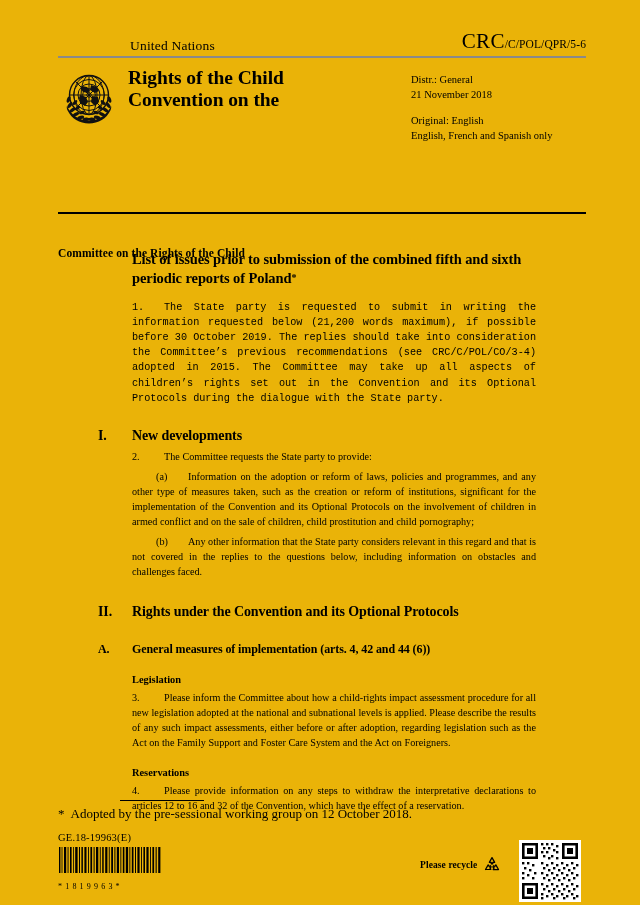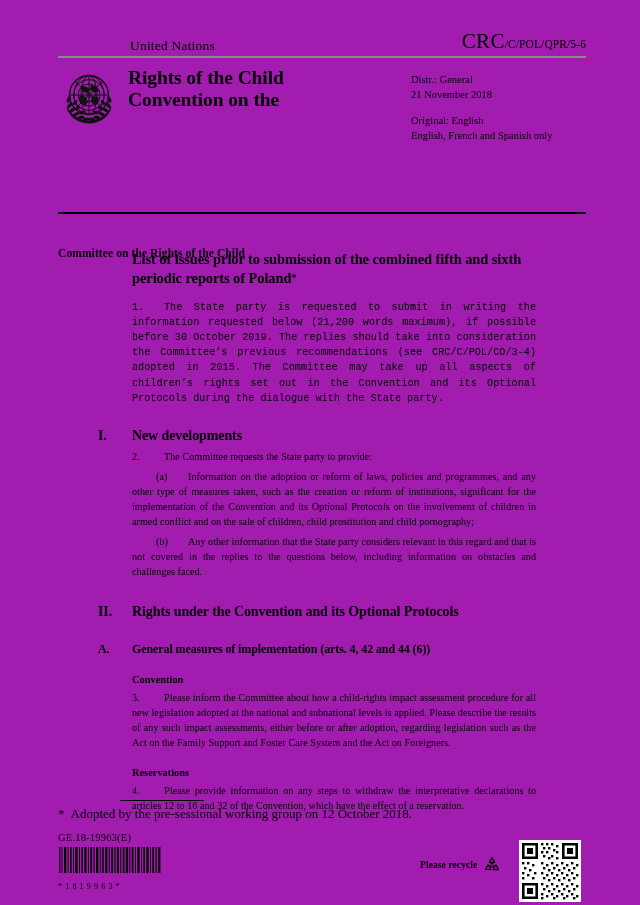--- a/index.html
+++ b/index.html
@@ -13,21 +13,21 @@
     position: relative;
     font-family: "Liberation Serif", "DejaVu Serif", serif;
     color: #000000;
     overflow: hidden;
   }
   .page {
     position: absolute;
     left: 0; top: 0;
     width: 640px;
     height: 905px;
-    background: #a21caf;
+    background: #eab308;
   }
 
   
   .masthead {
     position: absolute;
     left: 58px;
     top: 32px;
     width: 528px;
   }
   .mast-top {
@@ -360,21 +360,21 @@
     <h2 class="sect s2">
         <span class="rn">II.</span>
         <span>Rights under the Convention and its Optional Protocols</span>
       </h2>
 
     <h3 class="sub">
         <span class="ln">A.</span>
         <span>General measures of implementation (arts. 4, 42 and 44 (6))</span>
       </h3>
 
-    <h4 class="minor">Convention</h4>
+    <h4 class="minor">Legislation</h4>
 
     <p class="para sub"><span class="num">3.</span><span>Please inform the Committee about how a child-rights impact assessment procedure for all new legislation adopted at the national and subnational levels is applied. Please describe the results of any such impact assessments, either before or after adoption, regarding legislation such as the Act on the Family Support and Foster Care System and the Act on Foreigners.</span></p>
 
     <h4 class="minor">Reservations</h4>
 
     <p class="para sub"><span class="num">4.</span><span>Please provide information on any steps to withdraw the interpretative declarations to articles 12 to 16 and 32 of the Convention, which have the effect of a reservation.</span></p>
   </div>
 
   <div class="footnote-wrap">
     <div class="fn-rule"></div>

